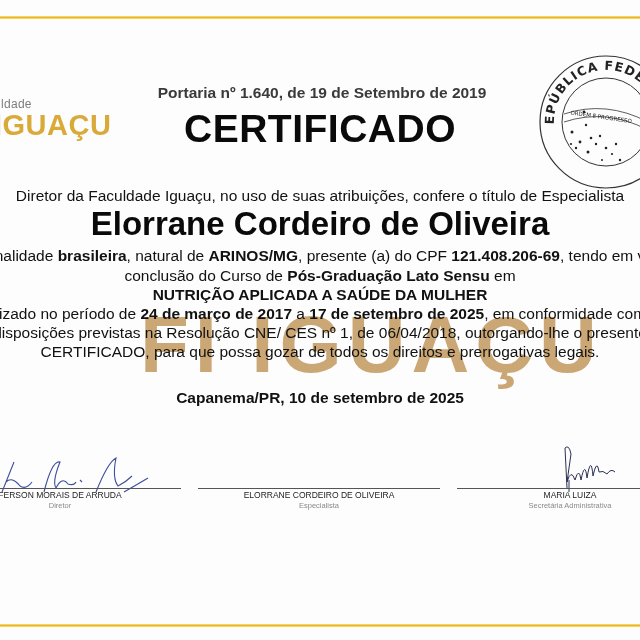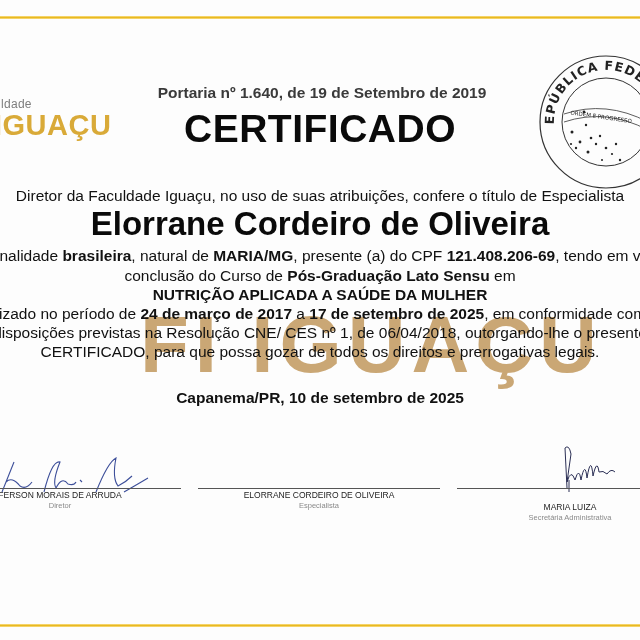--- a/index.html
+++ b/index.html
@@ -55,21 +55,21 @@
 
     .sig-line { position: absolute; top: 488px; height: 1px; background: #555; }
     .sig1-line { left: 0; width: 181px; }
     .sig2-line { left: 198px; width: 242px; }
     .sig3-line { left: 457px; width: 183px; }
 
     .sig-name { position: absolute; top: 490px; font-size: 8.5px; color: #222; text-align: center; white-space: nowrap; }
     .sig-role { position: absolute; top: 501px; font-size: 7.5px; color: #8a8a8a; text-align: center; white-space: nowrap; }
     .s1 { left: -10px; width: 140px; }
     .s2 { left: 198px; width: 242px; }
-    .s3 { left: 500px; width: 140px; margin-top: 12px; }
+    .s3 { left: 500px; width: 140px; }
 
     .scribble { position: absolute; }
   </style>
 </head>
 <body>
 
 <div class="gold-line gold-top"></div>
 
 <div class="logo">
   <div class="logo-small">uldade</div>
@@ -108,21 +108,21 @@
       <circle cx="48" cy="60" r="1.4"></circle>
       <circle cx="35" cy="92" r="1.1"></circle>
   </g>
 </svg>
 
 <div class="watermark">FI IGUAÇU</div>
 
 <div class="line l1">Diretor da Faculdade Iguaçu, no uso de suas atribuições, confere o título de Especialista</div>
 <div class="name">Elorrane Cordeiro de Oliveira</div>
 
-<div class="line l3"><span>nacionalidade </span><b>brasileira</b><span>, natural de </span><b>MARIA/MG</b><span>, presente (a) do CPF </span><b>121.408.206-69</b><span>, tendo em vista a</span></div>
+<div class="line l3"><span>nacionalidade </span><b>brasileira</b><span>, natural de </span><b>ARINOS/MG</b><span>, presente (a) do CPF </span><b>121.408.206-69</b><span>, tendo em vista a</span></div>
 
 <div class="line l4"><span>conclusão do Curso de </span><b>Pós-Graduação Lato Sensu</b><span> em</span></div>
 
 <div class="line l5">NUTRIÇÃO APLICADA A SAÚDE DA MULHER</div>
 
 <div class="line l6"><span>realizado no período de </span><b>24 de março de 2017</b><span> a </span><b>17 de setembro de 2025</b><span>, em conformidade com as</span></div>
 
 <div class="line l7">disposições previstas na Resolução CNE/ CES nº 1, de 06/04/2018, outorgando-lhe o presente</div>
 <div class="line l8">CERTIFICADO, para que possa gozar de todos os direitos e prerrogativas legais.</div>
 

